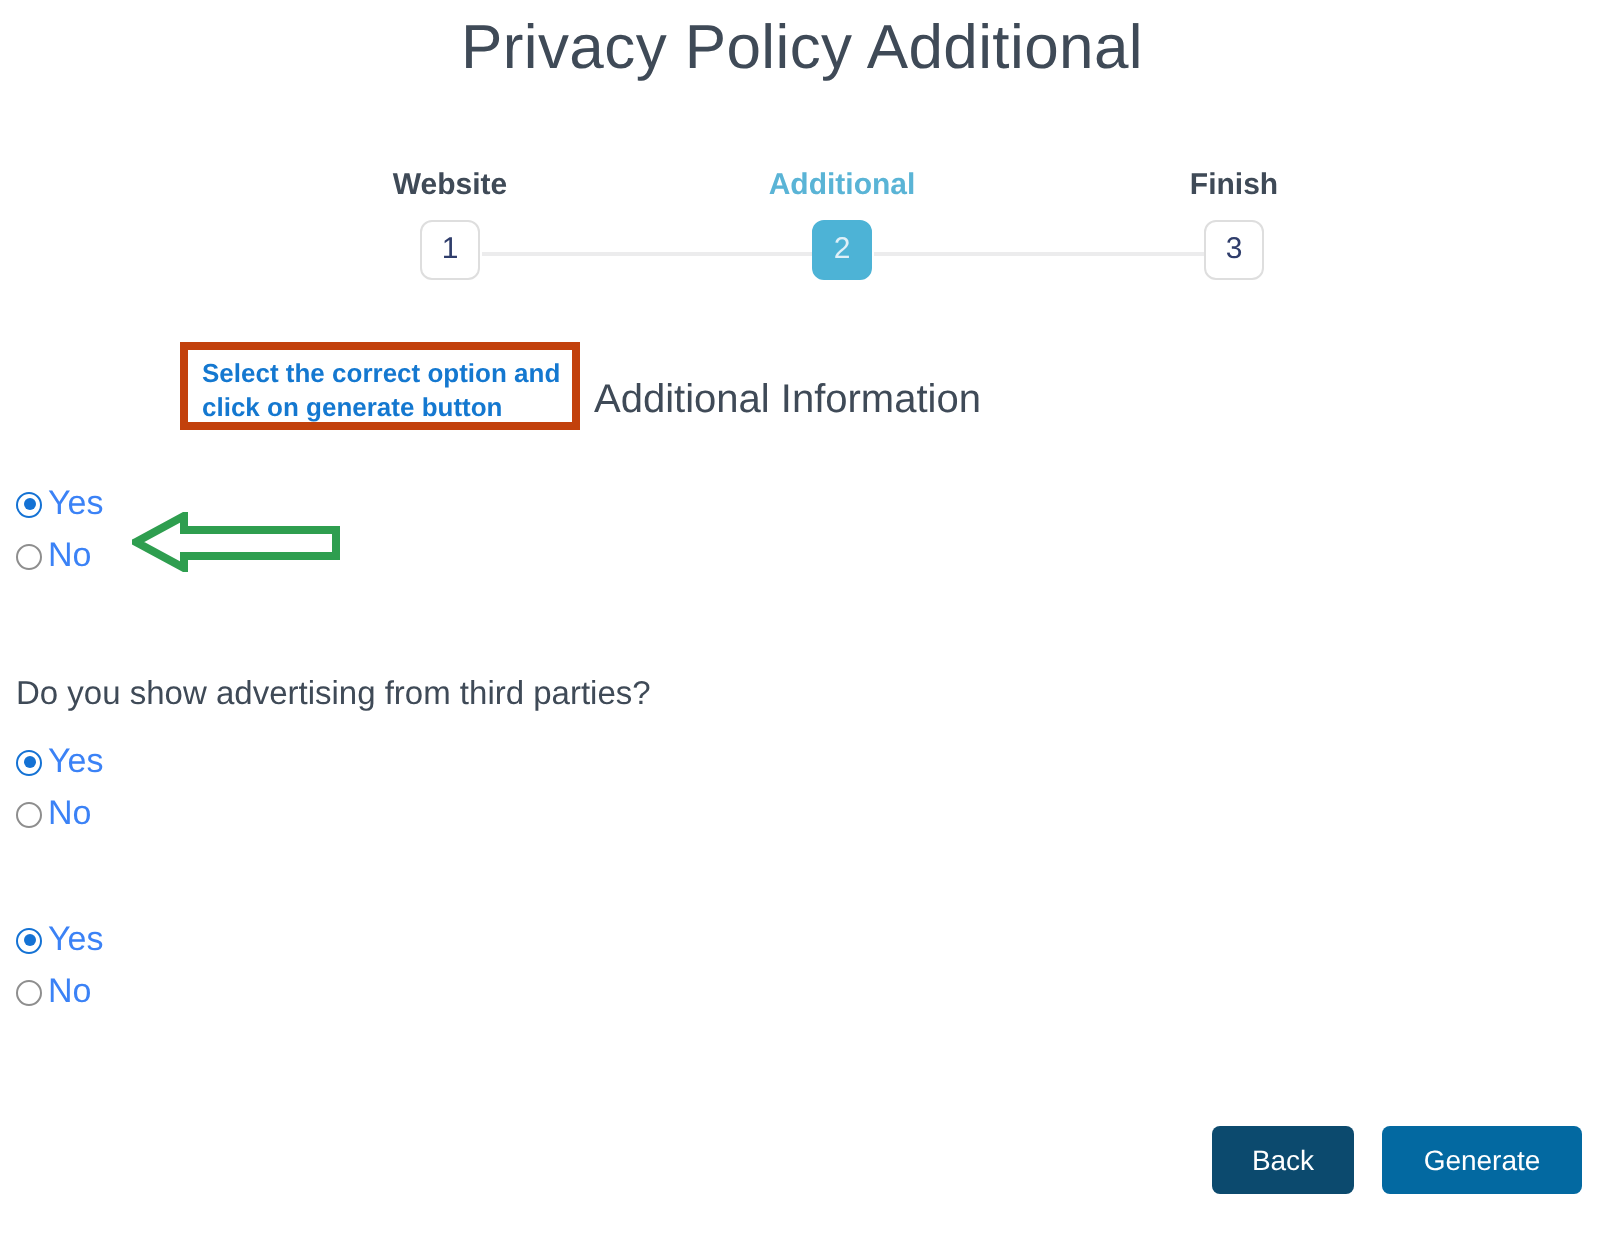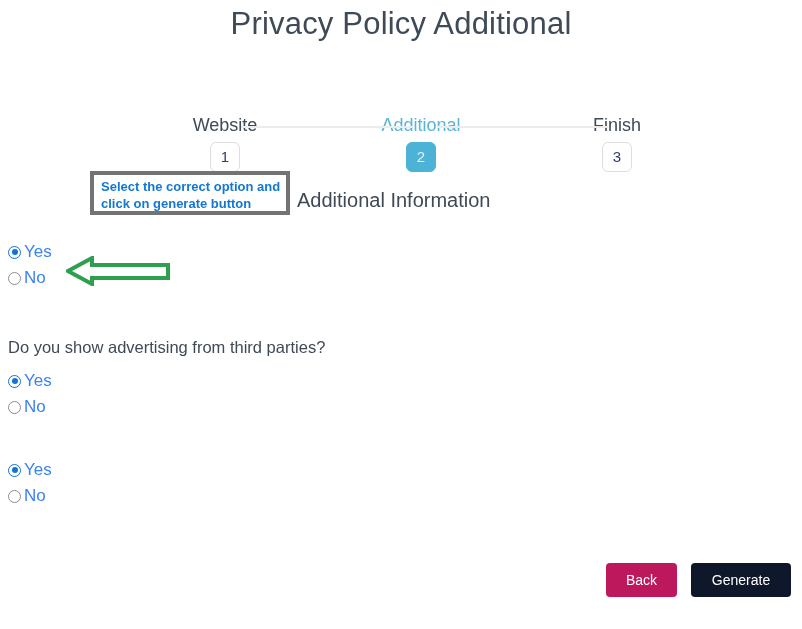--- a/index.html
+++ b/index.html
@@ -41,26 +41,25 @@
   .step {
     position: absolute;
     top: 0;
     width: 80px;
     text-align: center;
   }
   .step-1 { left: -18px; }
   .step-2 { left: 178px; }
   .step-3 { left: 374px; }
   .step-label {
-    font-size: 18px;
-    font-weight: normal;
+    font-size: 15px;
+    font-weight: bold;
     color: #3f4a57;
     line-height: 14px;
     white-space: nowrap;
-    margin-top: 32px;
   }
   .step-2 .step-label { color: #5ab4d6; }
   .step-box {
     margin: 10px auto 0 auto;
     width: 30px;
     height: 30px;
     border-radius: 6px;
     border: 1px solid #dedede;
     background: #ffffff;
     box-sizing: border-box;
@@ -86,21 +85,21 @@
   .step-line-b { left: 234px; width: 171px; }
 
   
   .annotation-box {
     position: absolute;
     left: 90px;
     top: 171px;
     width: 200px;
     height: 44px;
     box-sizing: border-box;
-    border: 4px solid #737373;
+    border: 4px solid #c2410c;
     background: #ffffff;
     z-index: 6;
   }
   .annotation-text {
     position: absolute;
     left: 7px;
     top: 3px;
     width: 184px;
     font-size: 13px;
     font-weight: bold;
@@ -187,27 +186,27 @@
     color: #ffffff;
     font-size: 14px;
     font-family: "Liberation Sans", sans-serif;
     cursor: pointer;
     padding: 0;
   }
   .btn-back {
     left: 606px;
     top: 563px;
     width: 71px;
-    background: #be185d;
+    background: #0c4a6e;
   }
   .btn-generate {
     left: 691px;
     top: 563px;
     width: 100px;
-    background: #0f172a;
+    background: #0369a1;
   }
 </style>
 </head>
 <body>
 
 <div class="page-title">Privacy Policy Additional</div>
 
 <div class="stepper">
   <div class="step-line step-line-a"></div>
   <div class="step-line step-line-b"></div>

